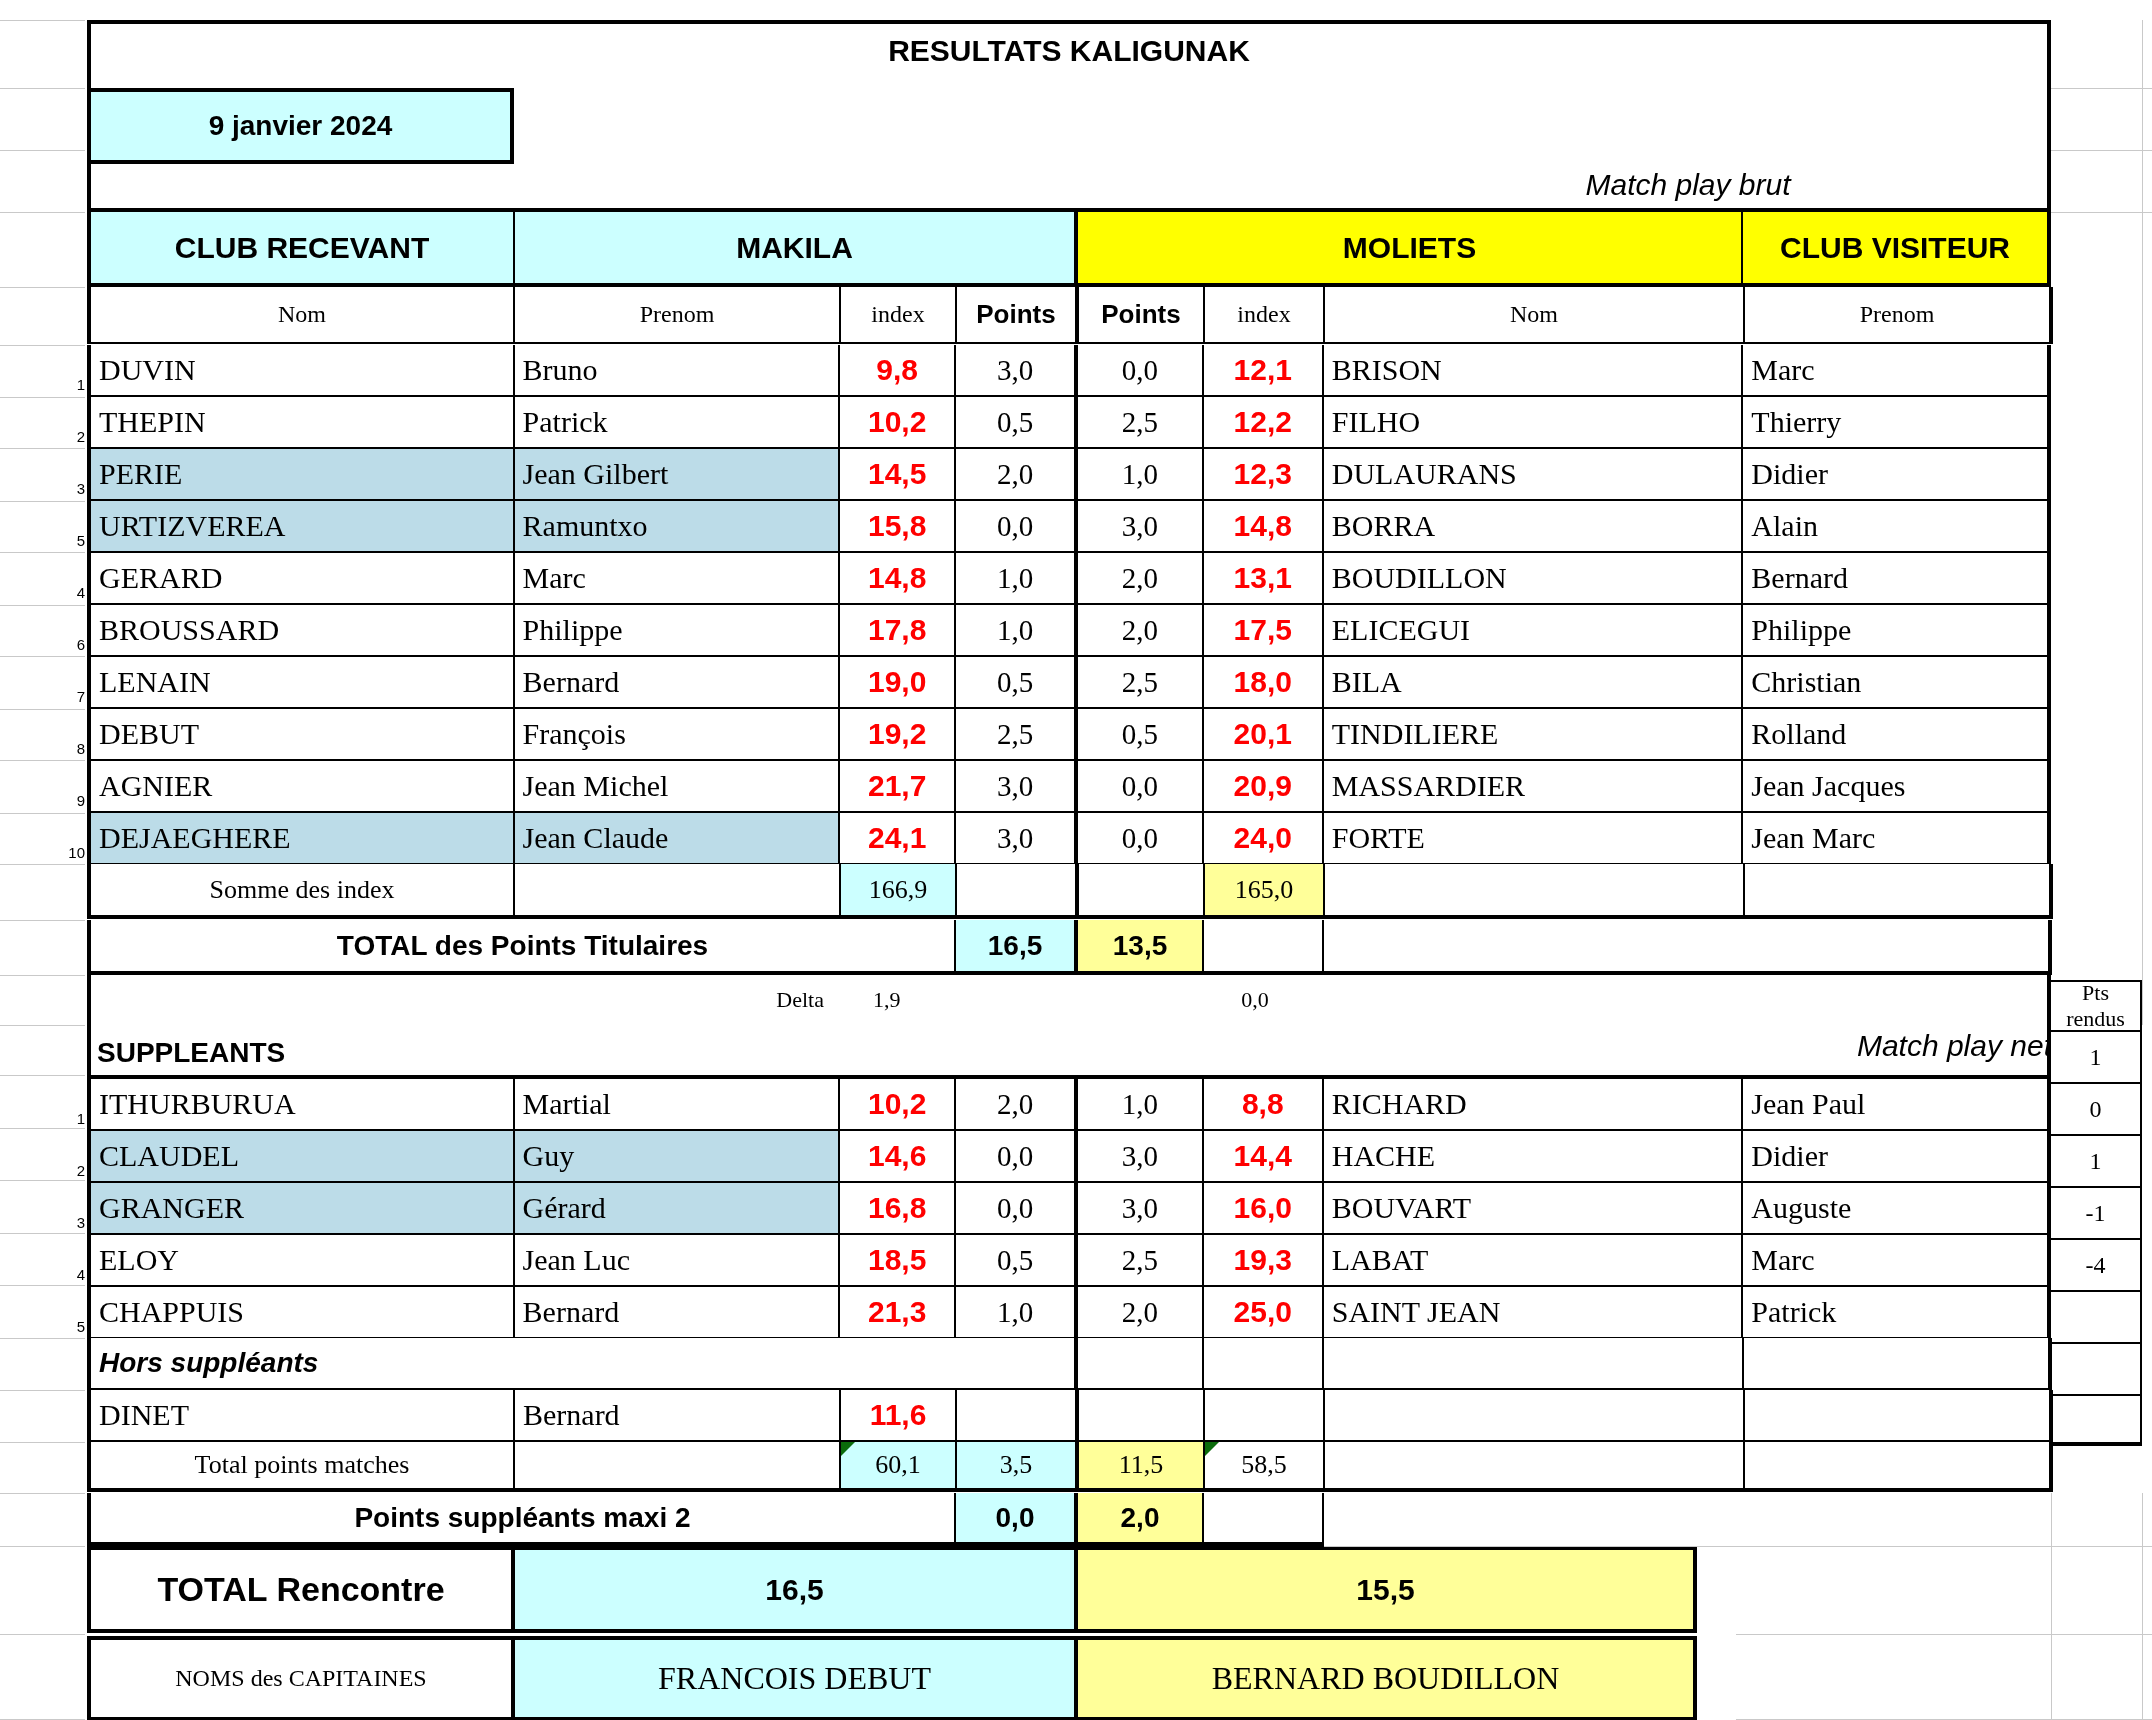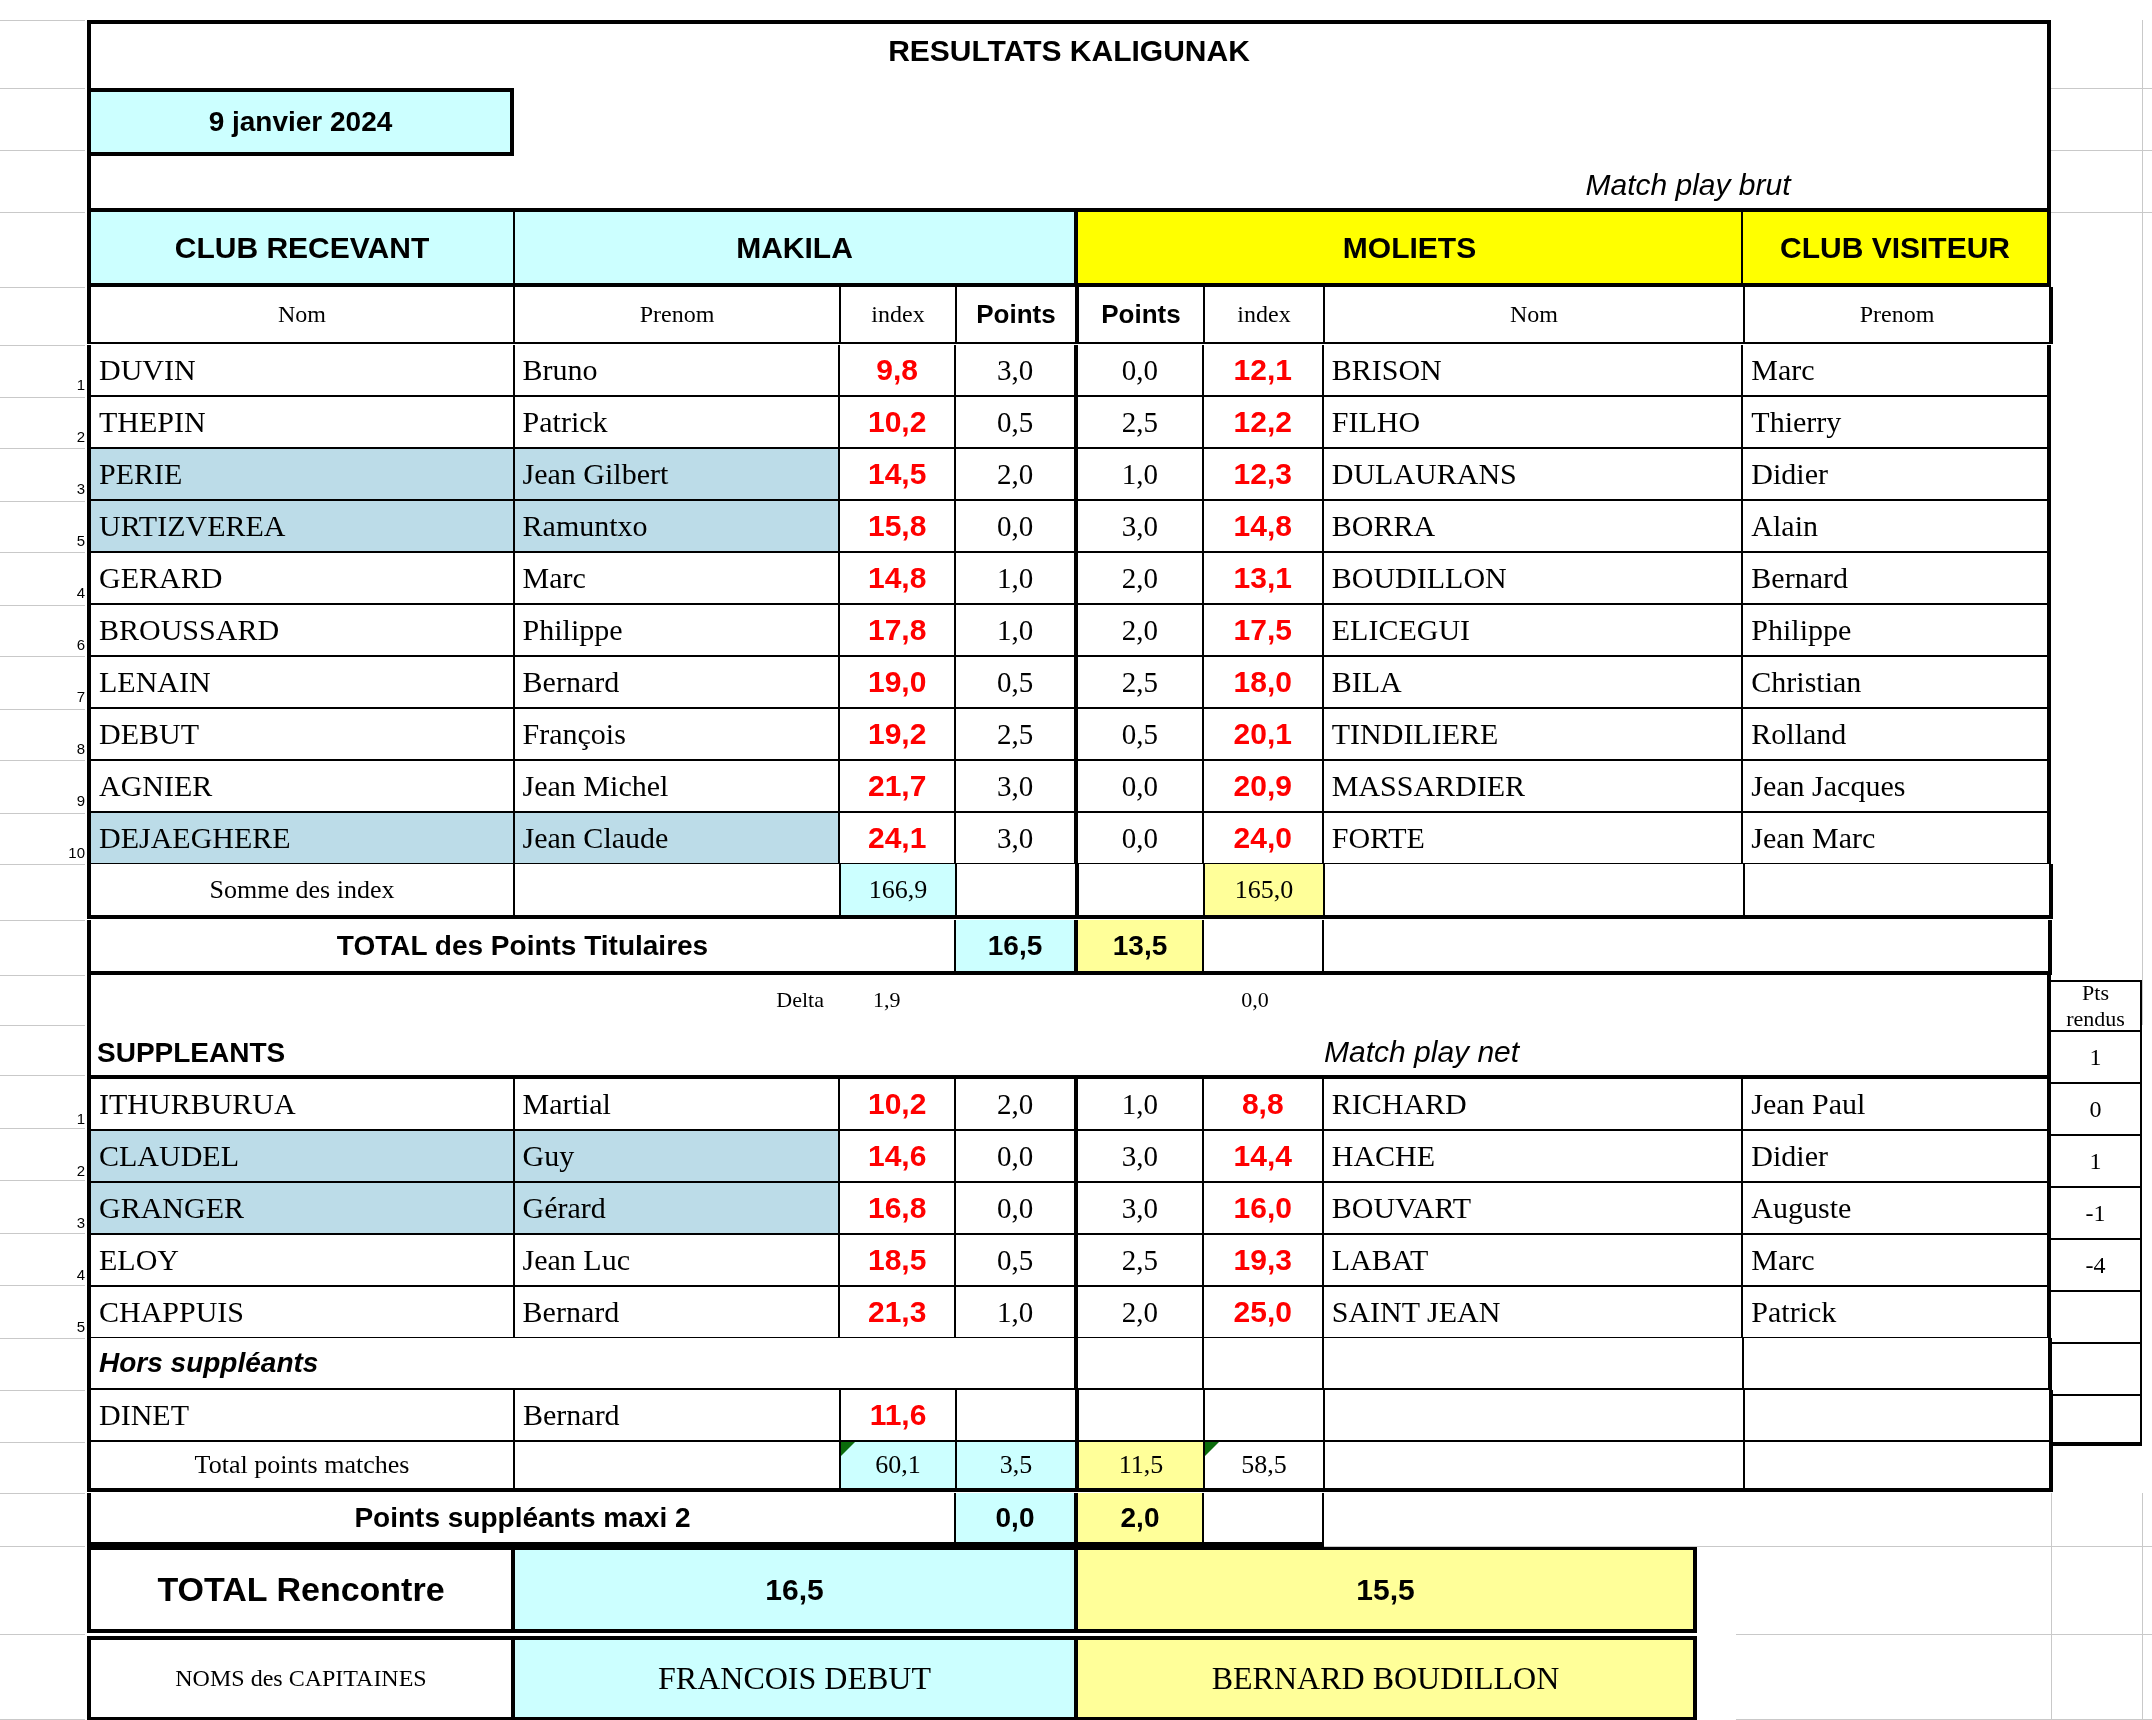--- a/index.html
+++ b/index.html
@@ -32,24 +32,24 @@
   .bital{font:italic 700 28px "Liberation Sans",sans-serif}
   
   .bg-cyan{background:var(--cyan)}
   .bg-yellow{background:var(--yellow)}
   .bg-pale{background:var(--pale)}
   .hl{background:var(--hl)}
   
   #topbox{position:absolute;left:87px;top:20px;width:1964px;height:192px;box-sizing:border-box;
           border:4px solid #000;background:#fff}
   #title{position:absolute;left:0;right:0;top:10px;text-align:center}
-  #datecell{position:absolute;left:-4px;top:64px;width:427px;height:68px;box-sizing:border-box;
+  #datecell{position:absolute;left:-4px;top:64px;width:427px;height:76px;box-sizing:border-box;
             border:4px solid #000;display:flex;align-items:center;justify-content:center}
   #brut{position:absolute;left:1233px;bottom:6px;width:728px;text-align:center}
-  #net{position:absolute;left:1233px;bottom:6px;width:728px;text-align:left}
+  #net{position:absolute;left:1233px;bottom:12px;width:728px;text-align:right}
   .prow{position:relative;display:flex;box-sizing:border-box;border-left:4px solid #000;
         border-bottom:2px solid #000;width:1964px}
   #players-rows .prow{height:52px}
   #suppleants-rows .prow{height:52px}
   .rownum{position:absolute;left:-36px;bottom:2px;width:30px;text-align:right;
           font:15px "Liberation Sans",sans-serif;color:#000}
   #c9{position:absolute;left:2051px;top:980px;width:91px;box-sizing:border-box;border-top:2px solid #000}
   .c9cell{box-sizing:border-box;width:91px;border-right:2px solid #000;border-bottom:2px solid #000;
           display:flex;align-items:center;justify-content:center;background:#fff}
   .c9head{height:50px;flex-direction:column;line-height:22px;font:22px "Liberation Serif",serif}

